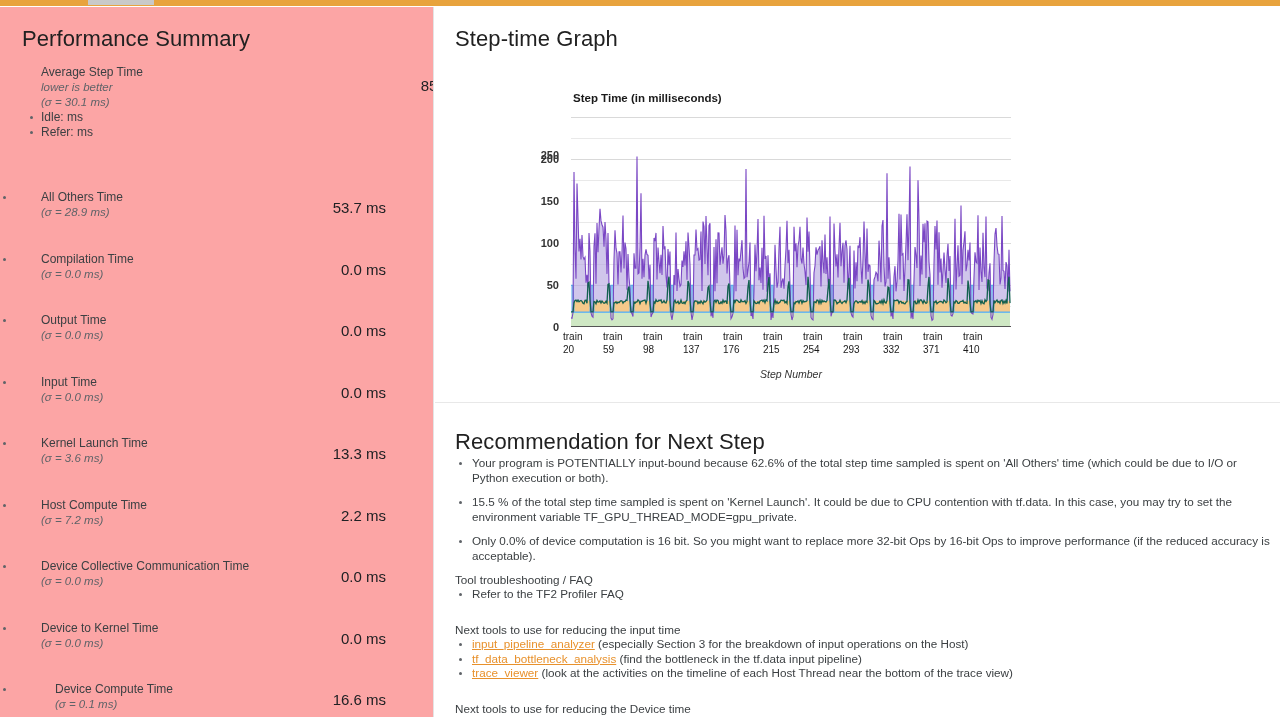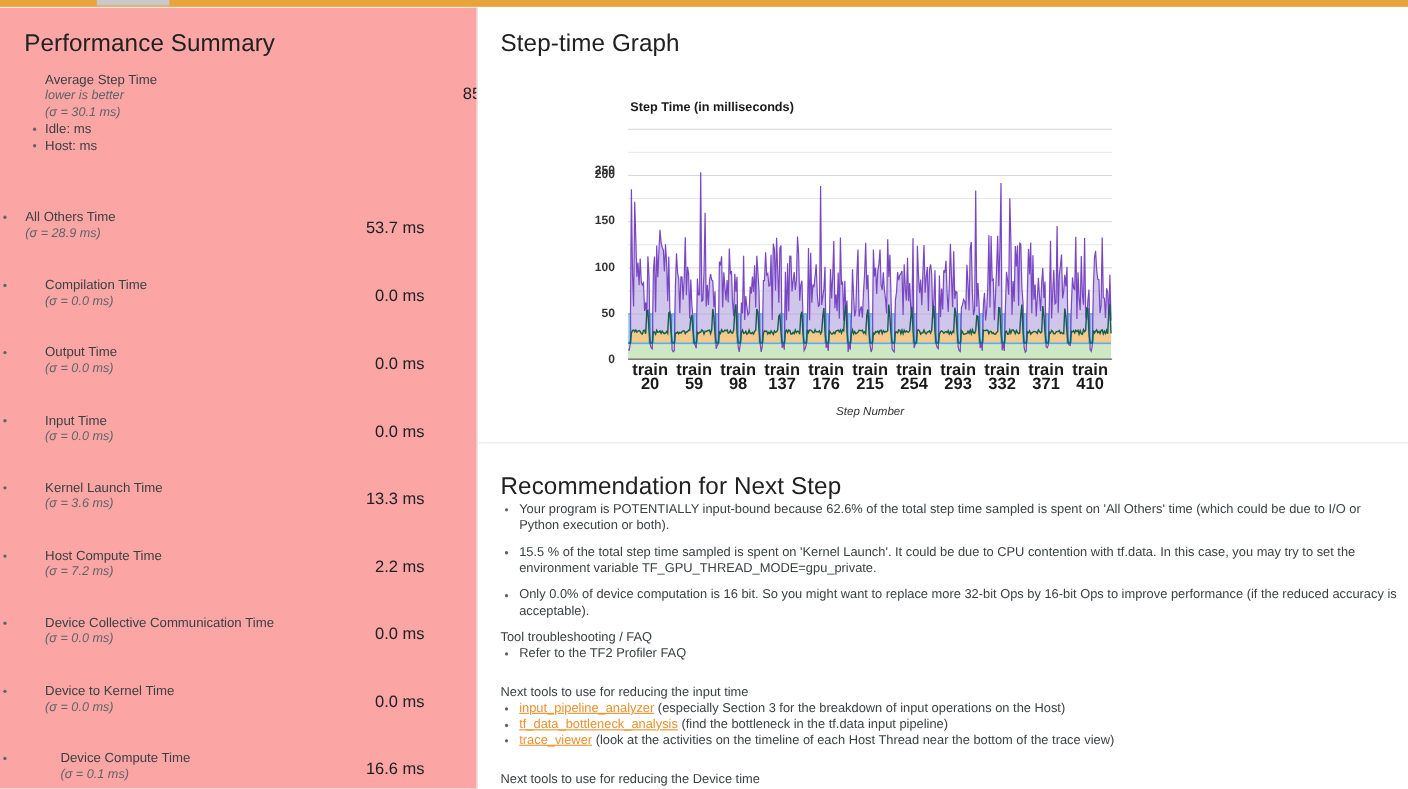--- a/index.html
+++ b/index.html
@@ -89,22 +89,22 @@
   .gridline.minor { background:#e9e9e9; }
   .axis-base { position:absolute; left:0; bottom:0; width:440px; height:1.5px; background:#555; }
   .ytick {
     position:absolute; right:452px; width:44px; text-align:right;
     font-size:11px; color:#333; font-weight:bold; transform:translateY(-50%);
   }
   .yticks-layer { position:absolute; left:136px; top:110px; width:440px; height:210px; }
 
   .xticks { position:absolute; left:136px; top:324px; width:440px; height:32px; }
   .xtick {
-    position:absolute; width:56px; text-align:center; transform:translateX(-50%);
-    font-size:15px; font-weight:bold; color:#1a1a1a; line-height:12.5px;
+    position:absolute; width:56px; transform:translateX(-50%);
+    font-size:10px; font-weight:normal; color:#1a1a1a; line-height:12.5px;
   }
   .xaxis-title {
     position:absolute; left:136px; top:361px; width:440px; text-align:center;
     font-size:10.5px; font-style:italic; color:#333;
   }
 
   
   .rec-card { position:absolute; left:0; top:397px; width:845px; }
   .rec-card h2.card-title { position:absolute; left:20px; top:25px; }
   .rec-body { position:absolute; left:20px; top:52px; width:818px; }
@@ -146,27 +146,27 @@
     <div class="summary">
 
       <div class="avg-block">
         <div class="labels">
           <div class="lbl-main">Average Step Time</div>
           <div class="lbl-sub">lower is better</div>
           <div class="lbl-sub">(σ = 30.1 ms)</div>
         </div>
         <div class="mini-bullets">
           <div class="mb">Idle: ms</div>
-          <div class="mb">Host: ms</div>
+          <div class="mb">Refer: ms</div>
         </div>
         <div class="value">85.9 ms</div>
       </div>
 
       <div class="metric" style="top:125px">
-        <div class="labels bullet" style="padding-left:23px">
+        <div class="labels bullet" style="padding-left:41px">
           <div class="lbl-main">All Others Time</div>
           <div class="lbl-sub">(σ = 28.9 ms)</div>
         </div>
         <div class="value">53.7 ms</div>
       </div>
 
       <div class="metric" style="top:187px">
         <div class="labels bullet" style="padding-left:41px">
           <div class="lbl-main">Compilation Time</div>
           <div class="lbl-sub">(σ = 0.0 ms)</div>

